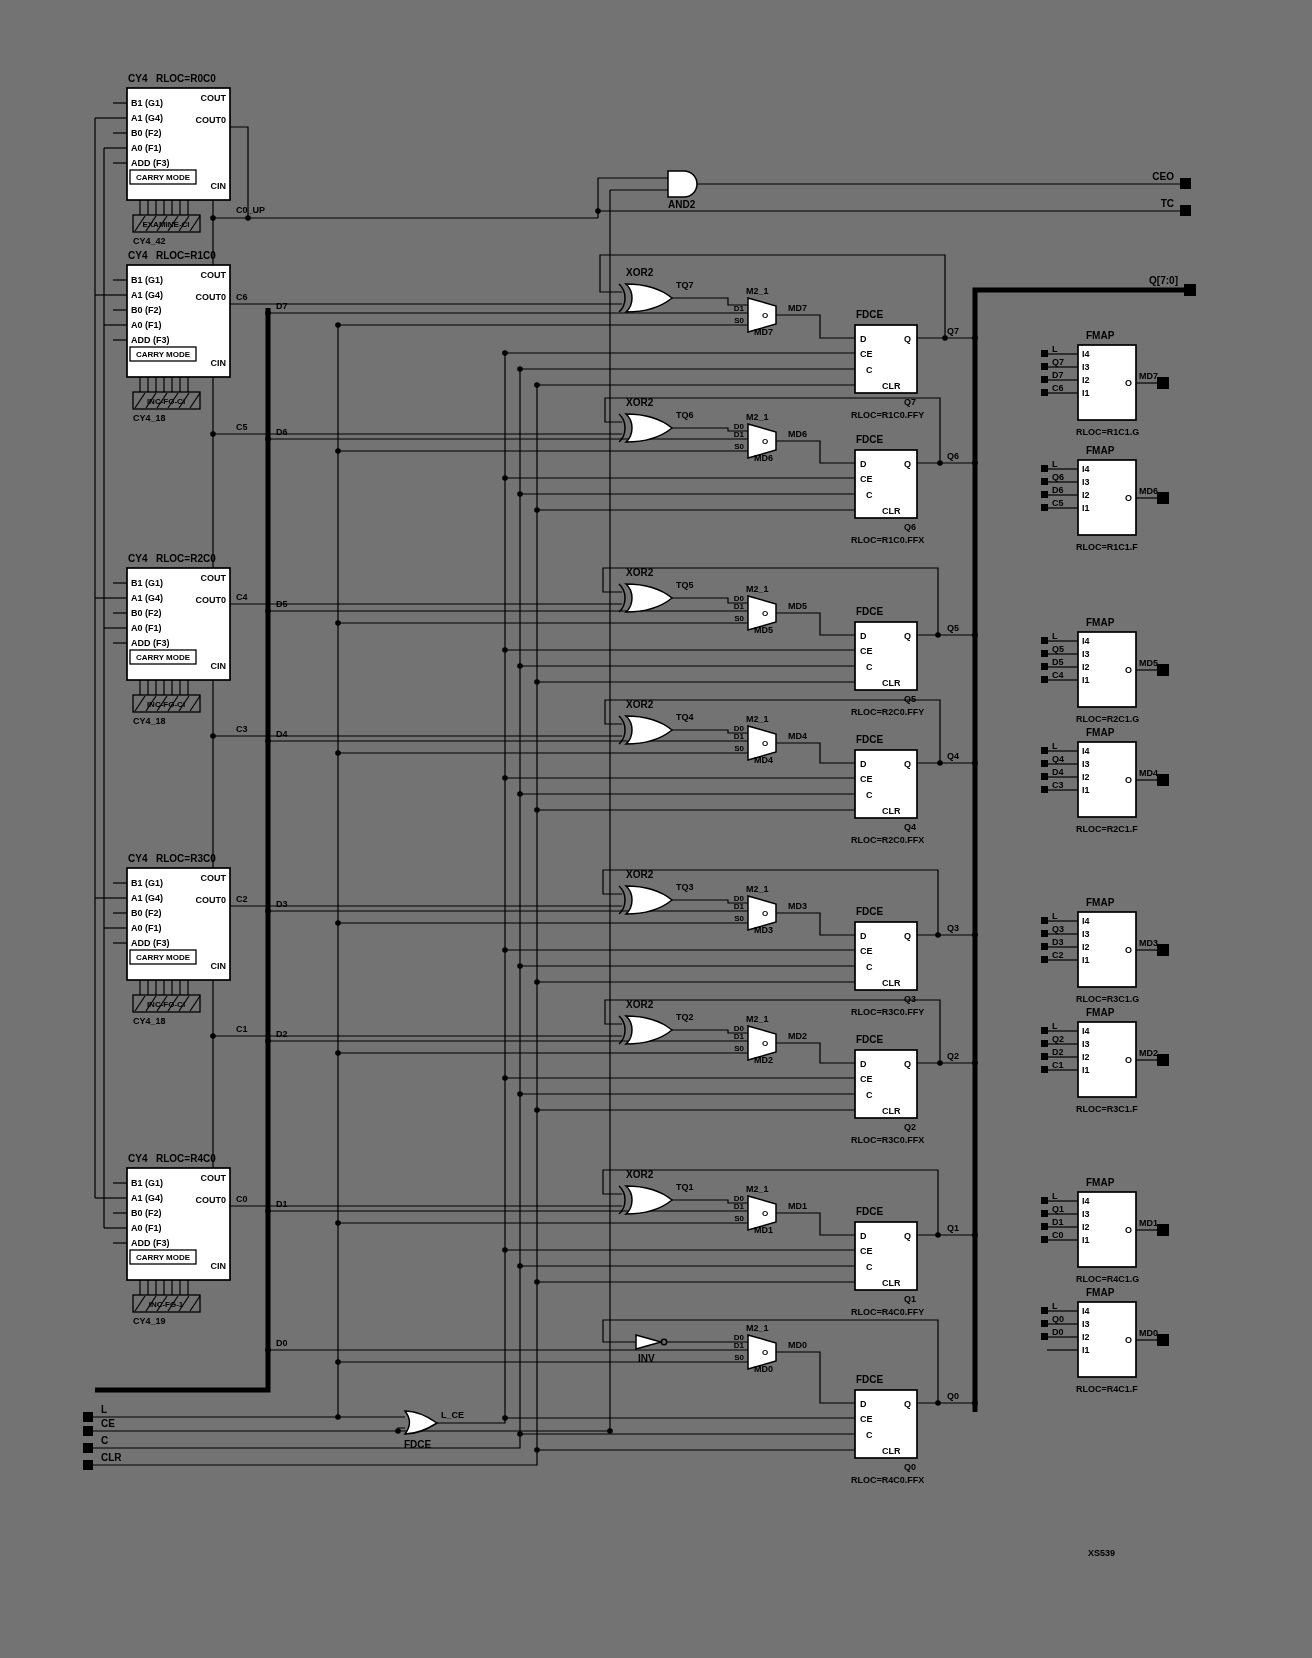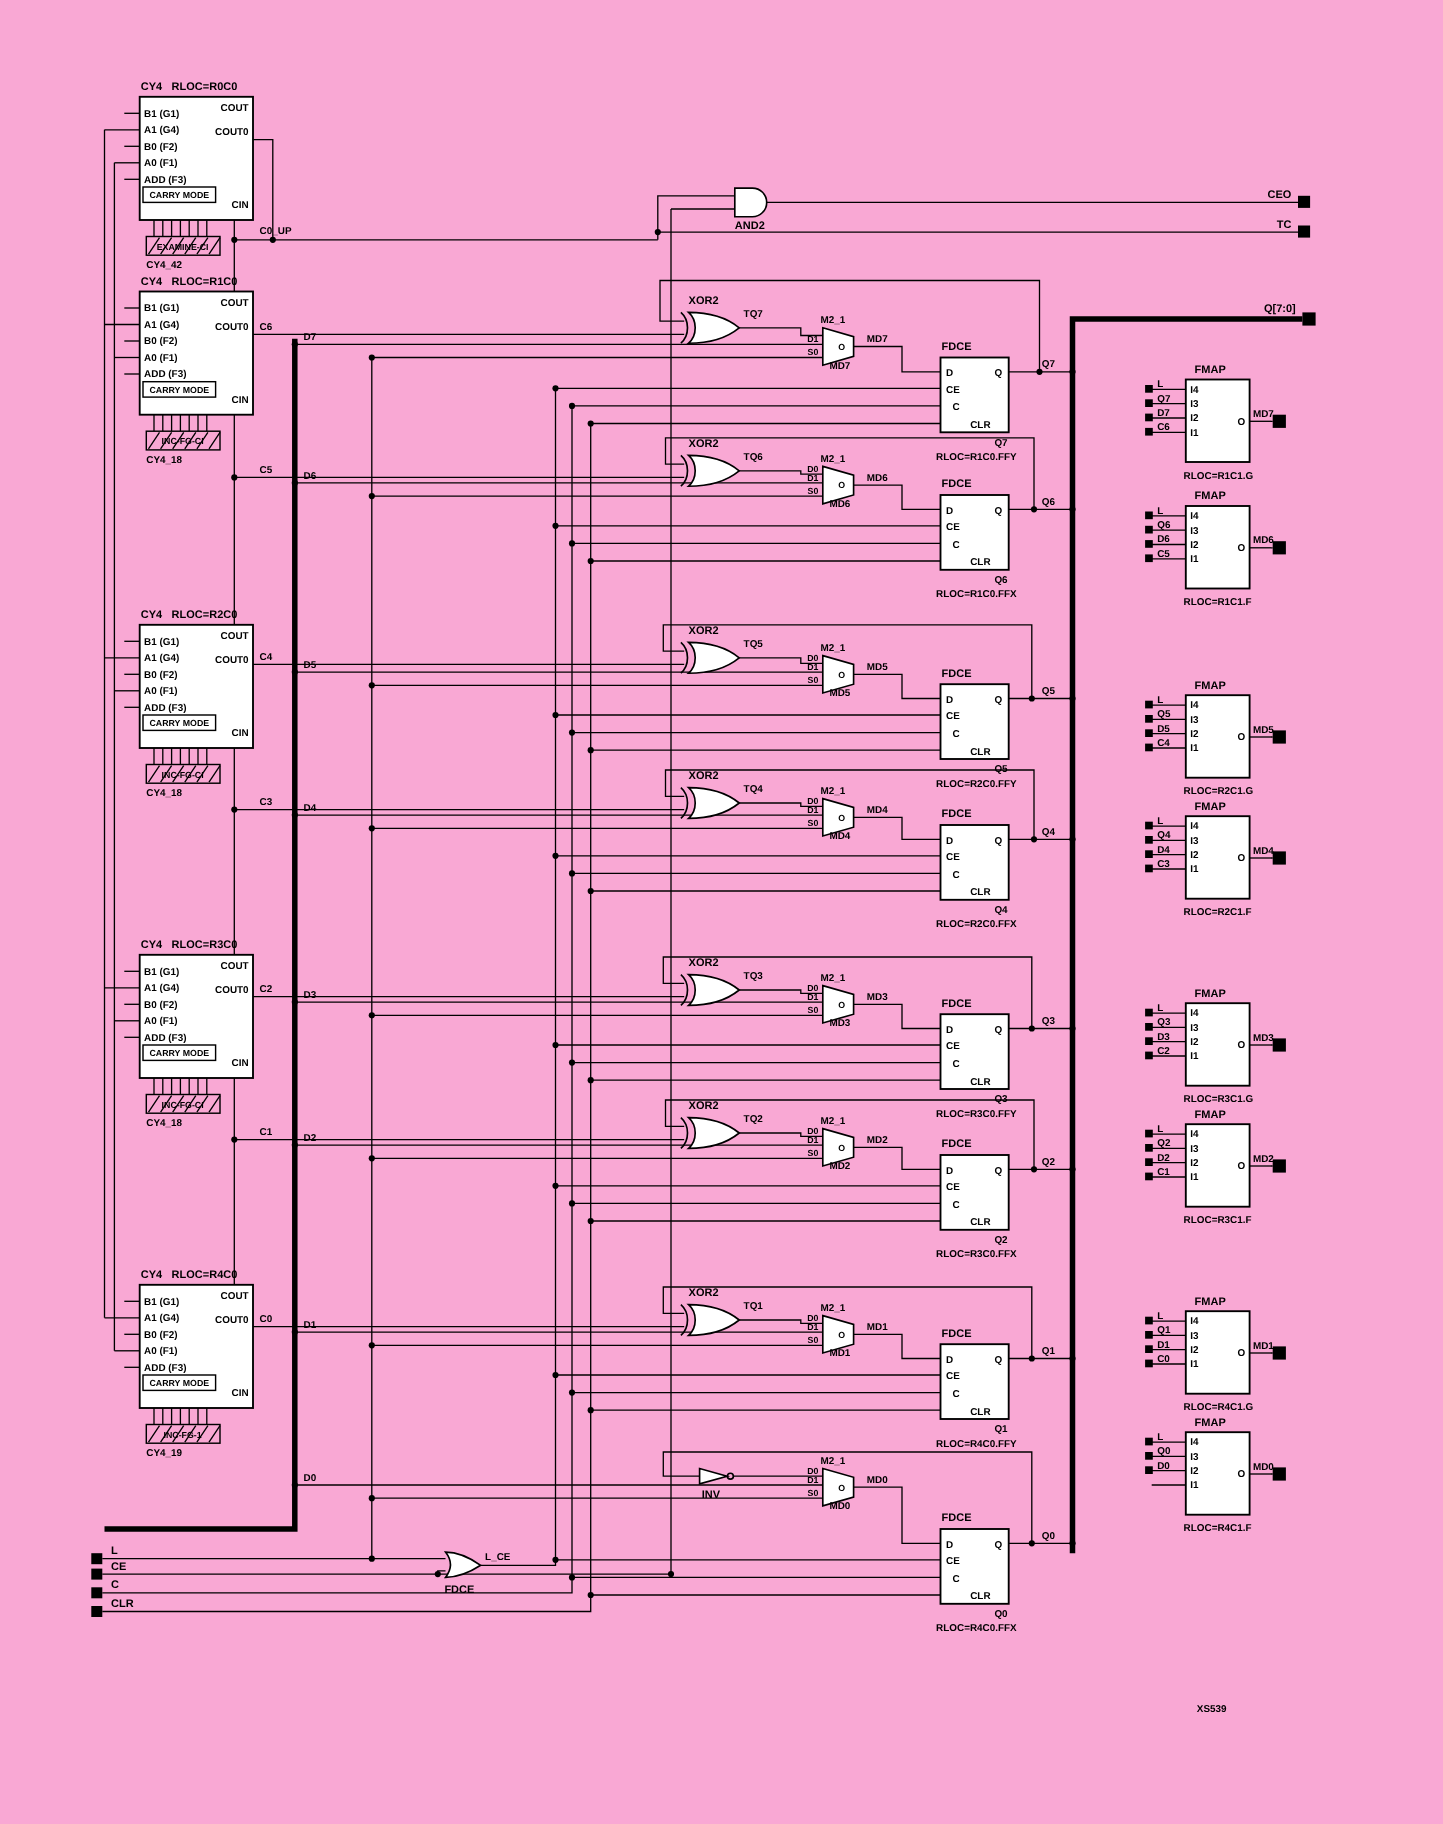--- a/index.html
+++ b/index.html
@@ -1,16 +1,16 @@
 <!DOCTYPE html>
 <html><head>
 <meta charset="utf-8">
 <style>
   html,body{margin:0;padding:0;background:#fff}
-  #stage{position:relative;width:1312px;height:1658px;background:#f9a8d4}
+  #stage{position:relative;width:1312px;height:1658px;background:#737373}
   svg{display:block}
   text{font-family:"Liberation Sans","DejaVu Sans",sans-serif;font-weight:700;font-size:10px;fill:#000}
   .s{font-size:8px}
   .m{font-size:9px}
   .e{text-anchor:end}
   .c{text-anchor:middle}
   .w{fill:none;stroke:#000;stroke-width:1.2}
   .bus{fill:none;stroke:#000;stroke-width:5}
   .blk{fill:#fff;stroke:#000;stroke-width:1.7}
   .blk2{fill:none;stroke:#000;stroke-width:1.3}

